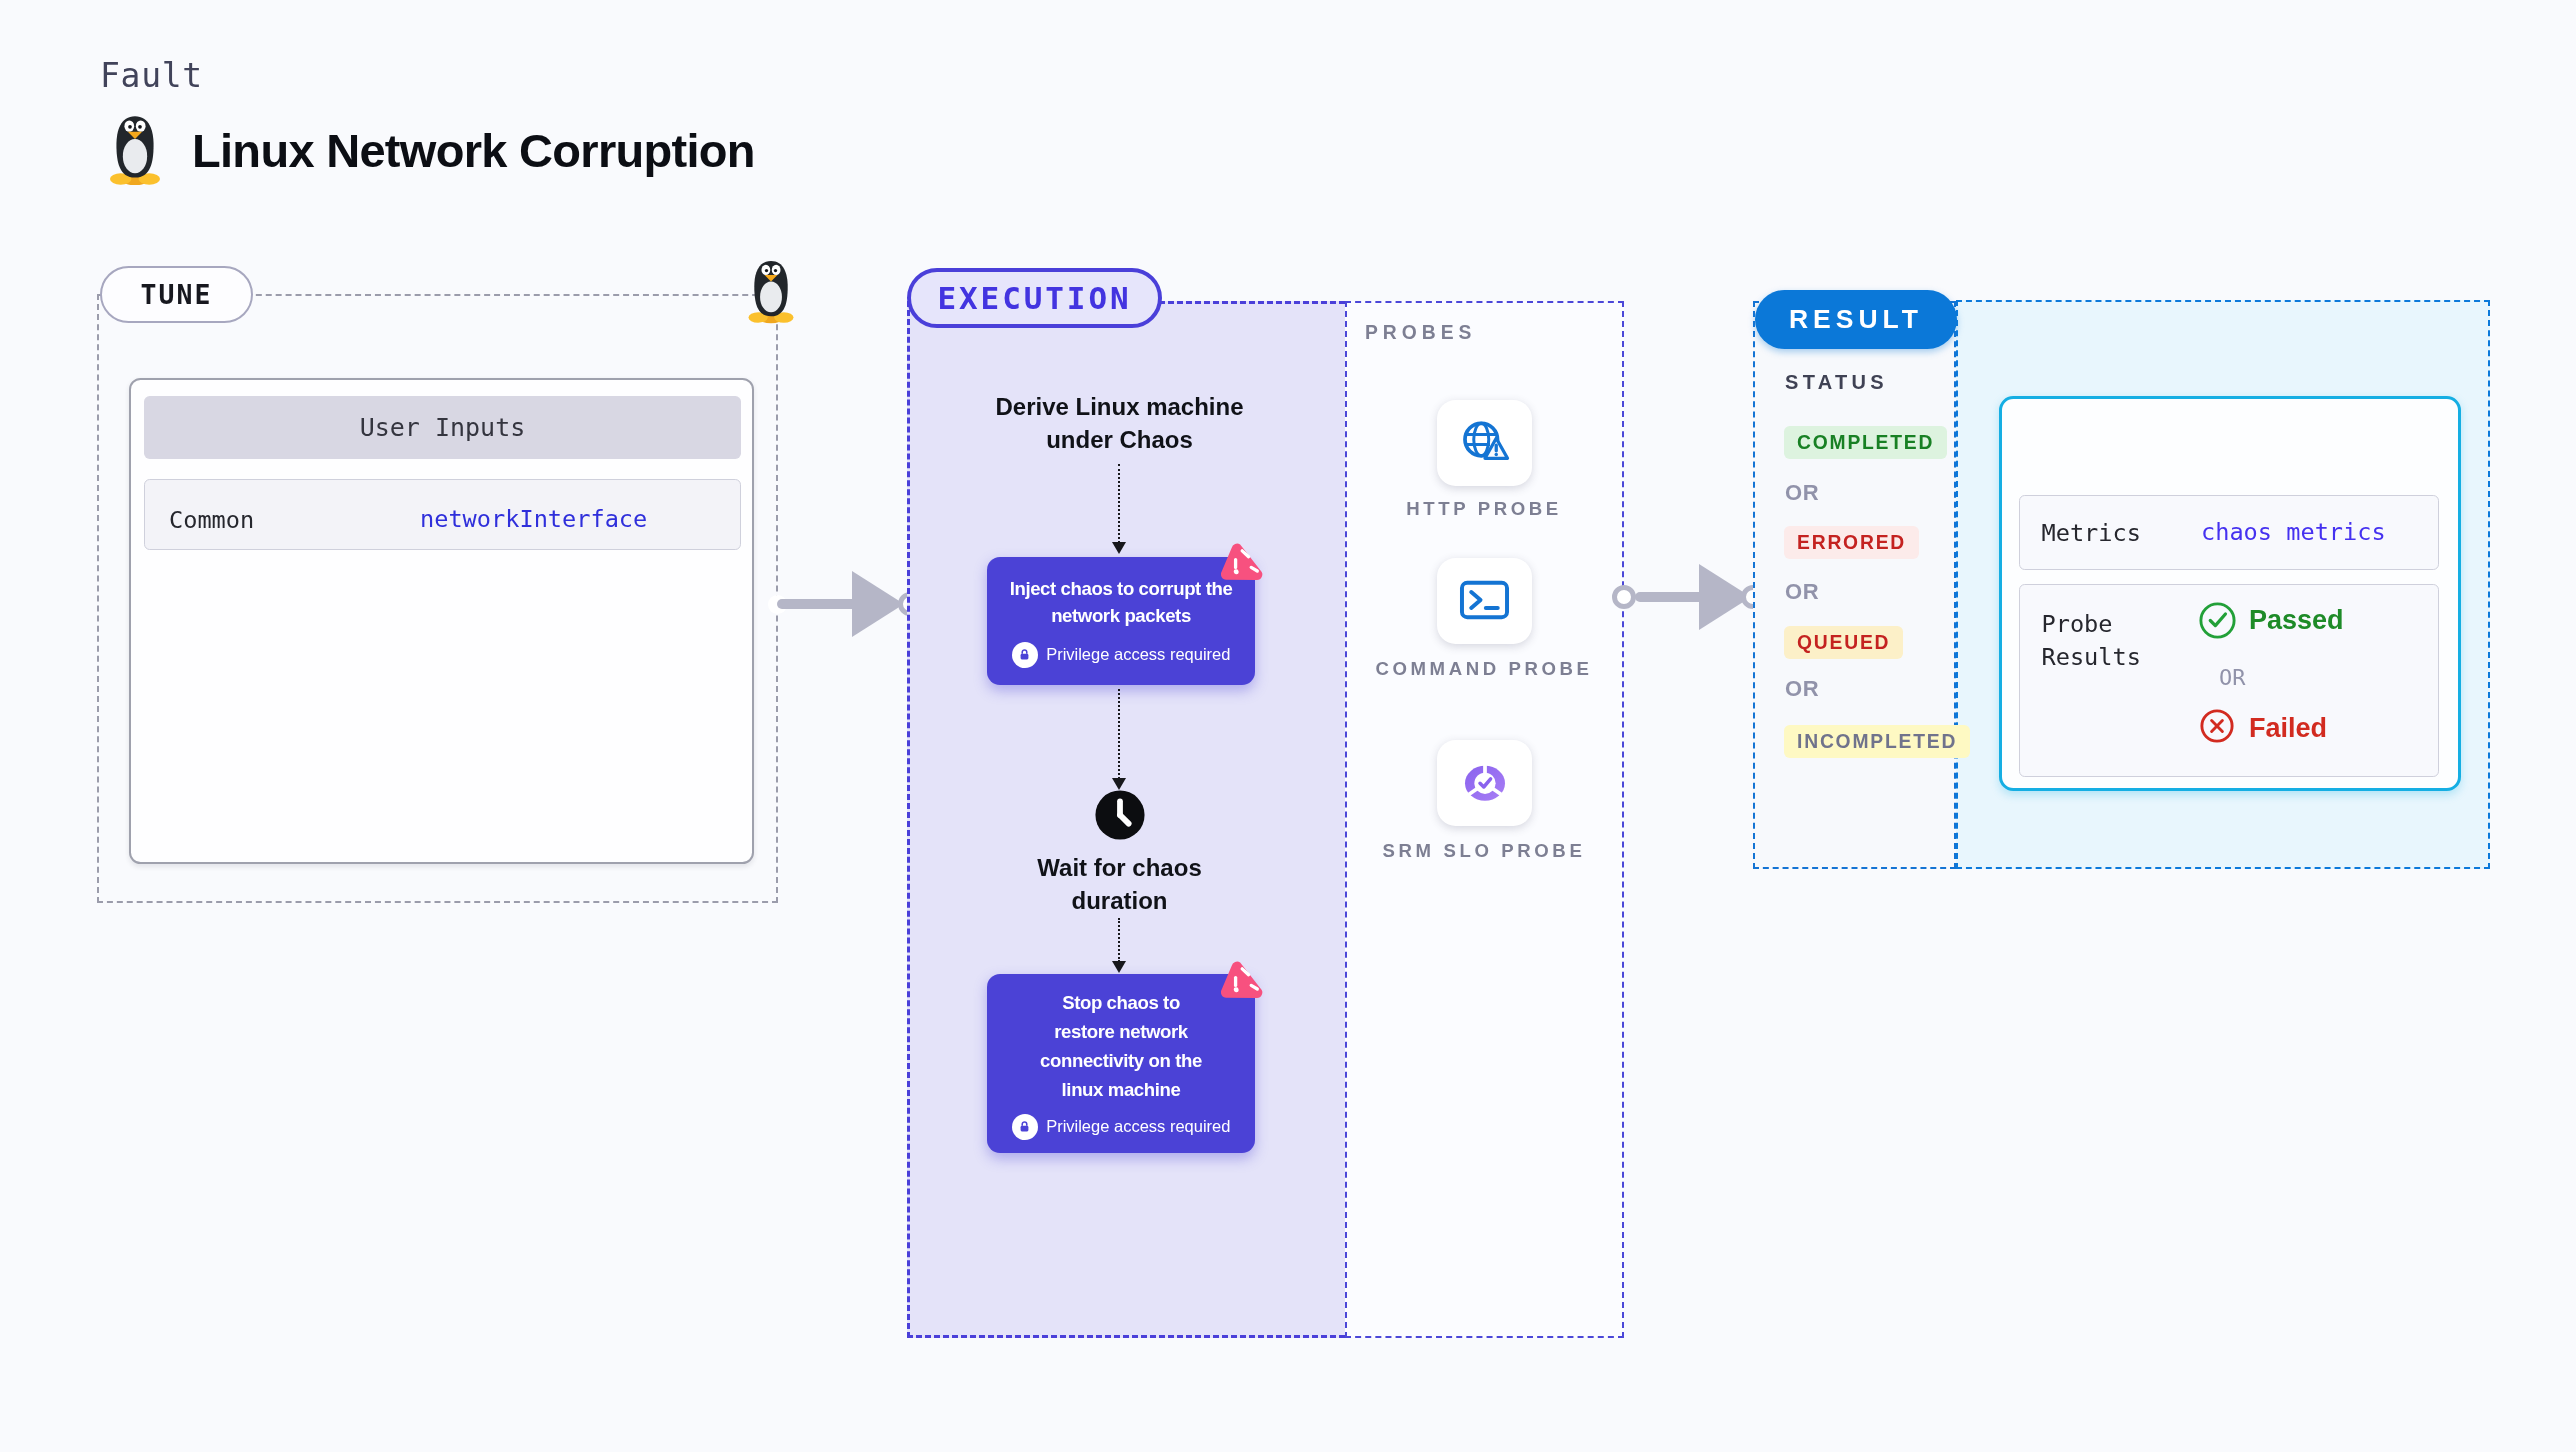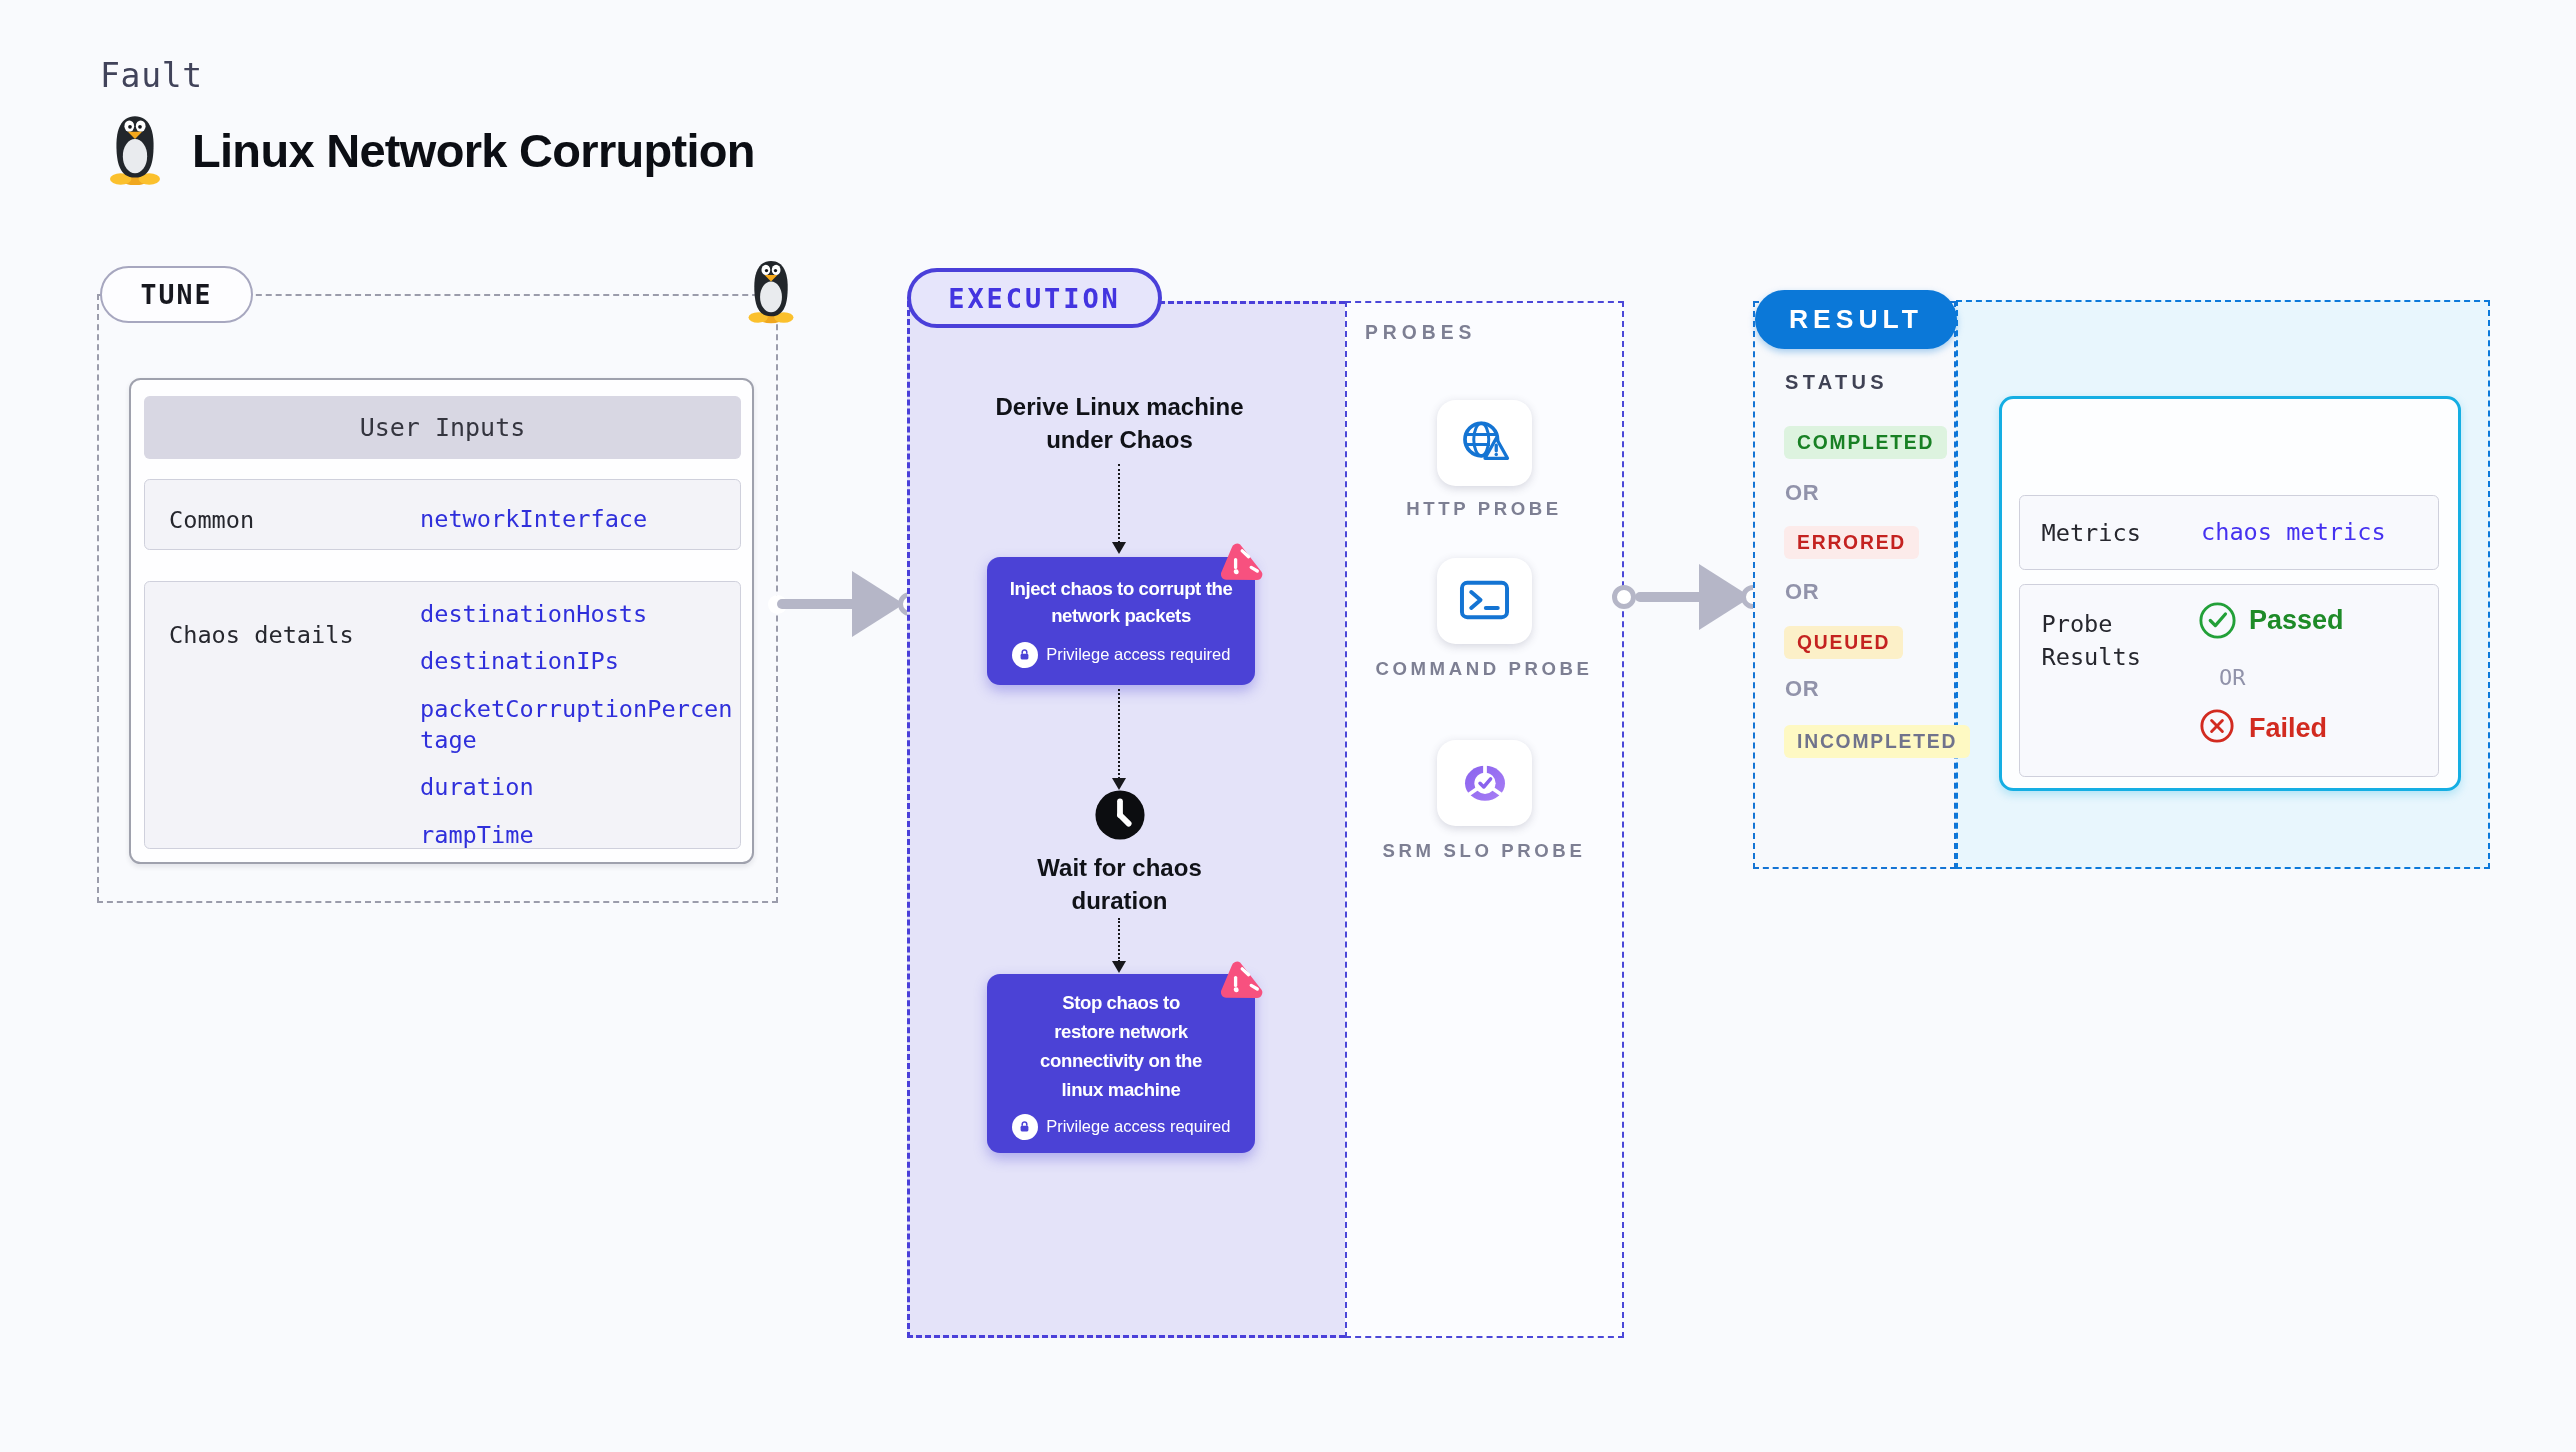--- a/index.html
+++ b/index.html
@@ -17,21 +17,21 @@
   .exec-box{background:#e4e3f9;border:3.6px dashed #4a3fd9;border-right:none;}
   .probes-box{background:#fbfcff;border:2.1px dashed #4b47d8;}
   .status-box{background:#f7f9fc;border:2.1px dashed #1474d4;}
   .cyan-box{background:#e8f6fd;border:2.9px dashed #0b79da;}
 
   
   .pill{display:flex;align-items:center;justify-content:center;border-radius:33px;}
   .pill-tune{background:#fdfdff;border:2.9px solid #a7a7bf;color:#17181f;
              font-size:26.5px;font-weight:bold;letter-spacing:2.1px;}
   .pill-exec{background:#e6e5fb;border:4.3px solid #4a3fd9;color:#4334e0;
-             font-size:27px;font-weight:bold;letter-spacing:2.9px;}
+             font-size:31px;font-weight:bold;letter-spacing:2.9px;}
   .pill-result{background:#0b78d8;color:#ffffff;font-size:26.5px;font-weight:bold;
                letter-spacing:5px;box-shadow:0 2.9px 7.2px rgba(11,120,216,.35);}
 
   
   .card{background:#fefeff;border:2.1px solid #9fa1ad;border-radius:11.5px;
         box-shadow:0 2.1px 5.7px rgba(40,40,60,.10);}
   .card-cyan{background:#fdfeff;border:3.6px solid #15aee3;border-radius:14.3px;
         box-shadow:0 3.6px 8.6px rgba(21,174,227,.25);}
   .tbl-header{background:#d8d7e3;border-radius:5.7px;display:flex;align-items:center;
         justify-content:center;font-size:25px;color:#34353f;}
@@ -129,30 +129,20 @@
   </div>
 
   <div class="abs card" style="left:129px;top:378px;width:625px;height:486px;">
     <div class="tbl-header mono abs" style="left:13px;top:15.8px;width:597px;height:63px;">User Inputs</div>
 
     <div class="tbl-row abs" style="left:13px;top:99px;width:597px;height:71px;">
       <div class="abs mono row-label" style="left:24px;top:24px;">Common</div>
       <div class="abs mono row-value" style="left:275px;top:24px;width:319px;">networkInterface</div>
     </div>
 
-    <div class="tbl-row abs" style="left:13px;top:201px;width:597px;height:268px;">
-      <div class="abs mono row-label" style="left:24px;top:37px;">Chaos details</div>
-      <div class="abs" style="left:275px;top:17px;width:319px;display:flex;flex-direction:column;gap:15.8px;">
-        <div class="mono row-value">destinationHosts</div>
-        <div class="mono row-value">destinationIPs</div>
-        <div class="mono row-value">packetCorruptionPercentage</div>
-        <div class="mono row-value">duration</div>
-        <div class="mono row-value">rampTime</div>
-      </div>
-    </div>
   </div>
 
   <div class="abs notch" style="left:768px;top:595px;"></div>
   <div class="abs harrow-shaft" style="left:777px;top:599px;width:86px;"></div>
   <div class="abs harrow-head" style="left:852px;top:571px;"></div>
   <div class="abs connector-dot" style="left:898px;top:592px;"></div>
 
   <div class="abs exec-box" style="left:907px;top:301px;width:438px;height:1037px;"></div>
   <div class="abs probes-box" style="left:1345px;top:301px;width:279px;height:1037px;"></div>
 

